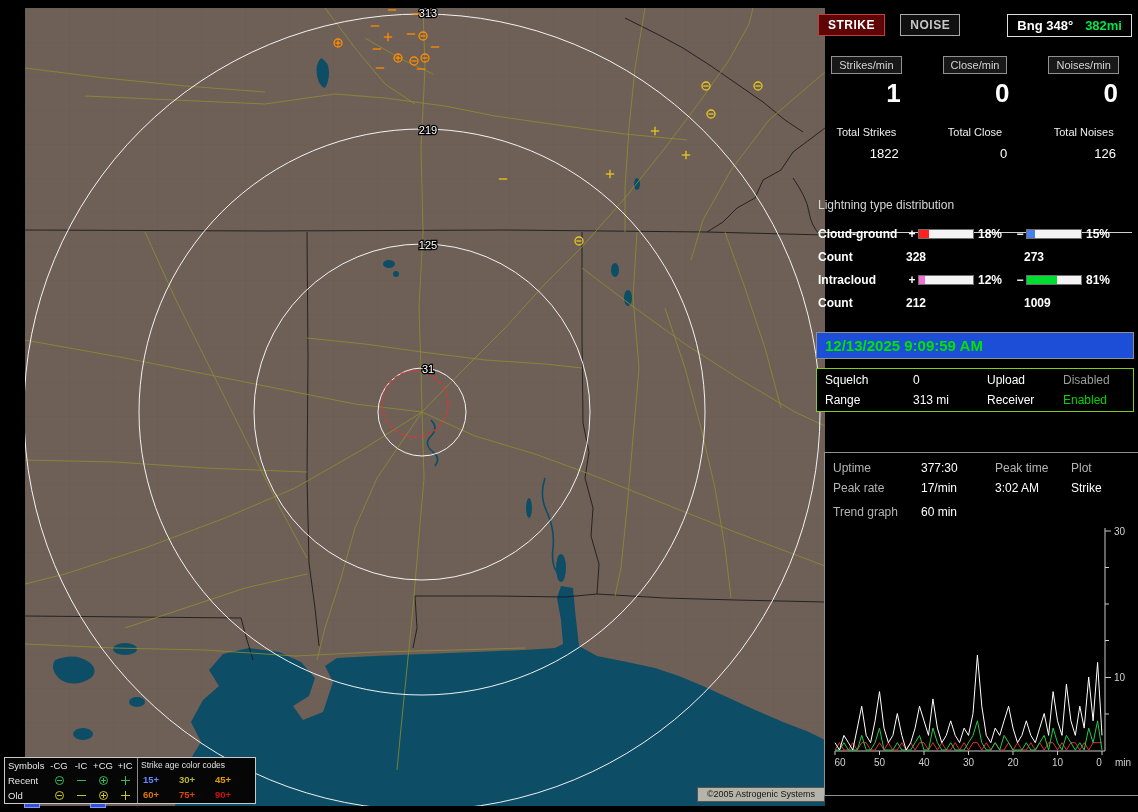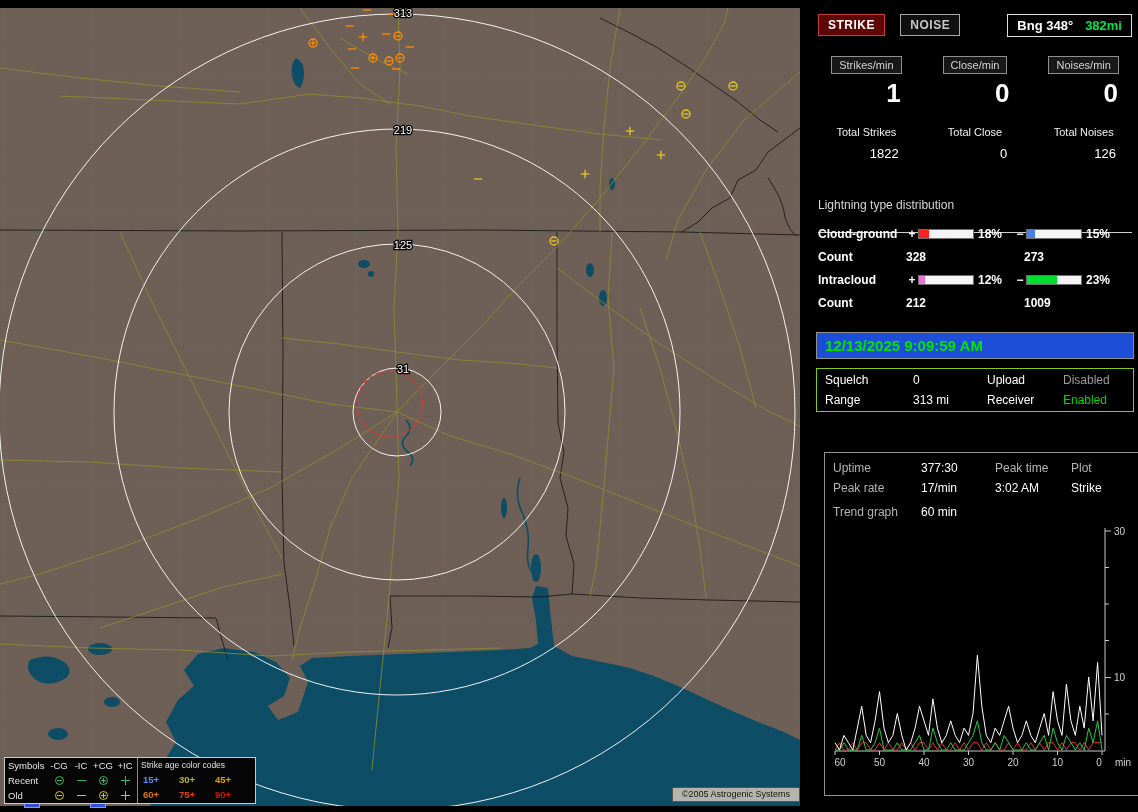--- a/index.html
+++ b/index.html
@@ -1,20 +1,20 @@
 <!DOCTYPE html>
 <html><head>
 <meta charset="utf-8">
 <style>
 *{box-sizing:border-box}
 html,body{margin:0;padding:0;background:#000}
 .stage{position:relative;width:1138px;height:812px;background:#000;font-family:"Liberation Sans",sans-serif;overflow:hidden}
 
 
-.map{position:absolute;left:0;top:8px;width:800px;height:798px;background:#6e6057;overflow:hidden}
+.map{position:absolute;left:25px;top:8px;width:800px;height:798px;background:#6e6057;overflow:hidden}
 .map svg{position:absolute;left:0;top:0;display:block}
 .ring-label{font-size:11px;fill:#fff;stroke:#000;stroke-width:2.6px;paint-order:stroke;font-family:"Liberation Sans",sans-serif}
 .copyright{position:absolute;left:672px;top:779px;width:128px;height:15px;background:#b4b4aa;border:1px solid #55544e;color:#15150f;font-size:9px;line-height:13px;text-align:center}
 
 
 .legend{position:absolute;left:4px;top:757px;width:252px;height:47px;background:#060606;border:1px solid #c9c9c9;color:#e8e8e8;font-size:9.5px;display:flex;z-index:5}
 .lg-left{width:132px;padding:0 0 0 3px}
 .lg-right{flex:1;border-left:1px solid #8a8a8a;padding:0 3px}
 .lg-row{display:flex;align-items:center;height:15px}
 .lg-cap{width:40px}
@@ -387,21 +387,21 @@
         <span class="dl">Intracloud</span>
         <span class="sign">+</span>
         <span class="bar">
             <span class="fill" style="width: 12%; background: rgb(240, 112, 216);"></span>
           </span>
         <span class="pct">12%</span>
         <span class="sign">−</span>
         <span class="bar">
             <span class="fill" style="width: 55%; background: rgb(0, 221, 48);"></span>
           </span>
-        <span class="pct">23%</span>
+        <span class="pct">81%</span>
       </div>
       <div class="crow">
         <span>Count</span>
         <span>212</span>
         <span>1009</span>
       </div>
     </div>
 
     <div class="datetime">12/13/2025 9:09:59 AM</div>
 

